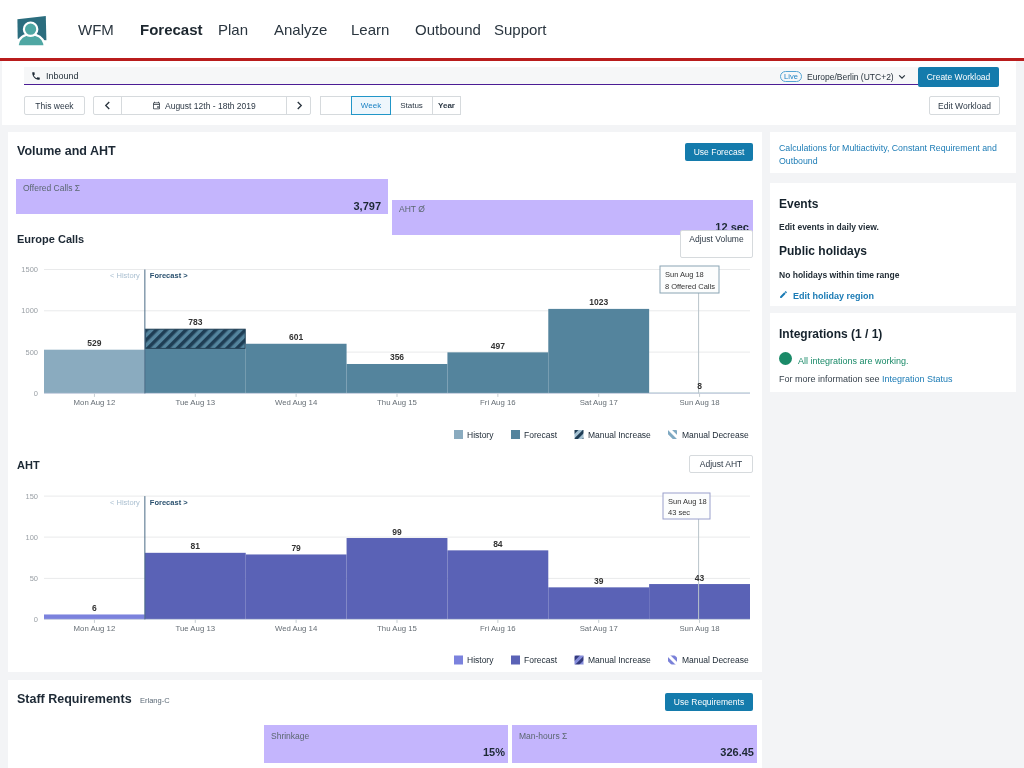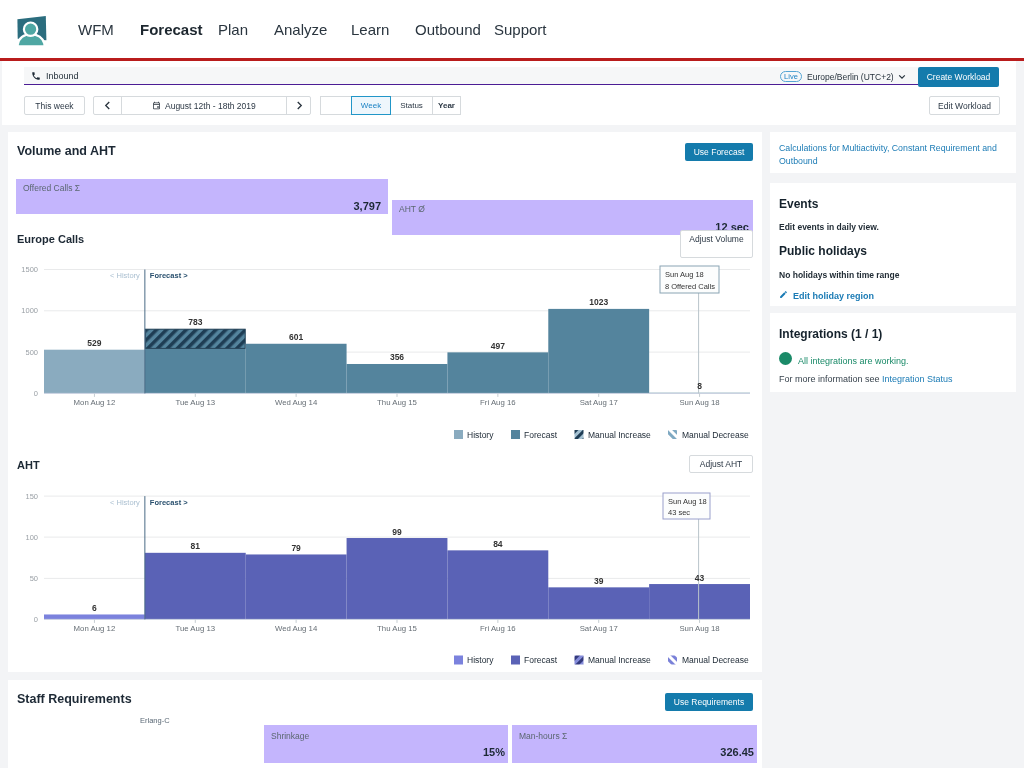--- a/index.html
+++ b/index.html
@@ -235,21 +235,21 @@
 <text x="516" y="178.0" font-size="8.5" fill="#1c2834">Forecast</text>
 <rect x="566.5" y="170.5" width="9" height="9" fill="url(#l2i)"></rect>
 <text x="580" y="178.0" font-size="8.5" fill="#1c2834">Manual Increase</text>
 <rect x="660" y="170.5" width="9" height="9" fill="url(#l2d)"></rect>
 <text x="674" y="178.0" font-size="8.5" fill="#1c2834">Manual Decrease</text>
 </svg>
 </div>
 
 <div id="staff" class="card">
   <span class="h1" style="left:9px;top:12px;">Staff Requirements</span>
-  <span class="abs" style="left:132px;top:16px;font-size:7.5px;color:#5a6875;margin-top:20px;">Erlang-C</span>
+  <span class="abs" style="left:132px;top:16px;font-size:7.5px;color:#5a6875;">Erlang-C</span>
   <div class="btn primary" style="left:657px;top:13px;width:88px;height:18px;line-height:18px;">Use Requirements</div>
   <div class="cell" style="left:256px;top:45px;width:244px;height:38px;">
       <span class="cl" style="top:6px">Shrinkage</span>
       <span class="cv" style="right:3px;bottom:5px">15%</span>
     </div>
   <div class="cell" style="left:504px;top:45px;width:245px;height:38px;">
       <span class="cl" style="top:6px">Man-hours Σ</span>
       <span class="cv" style="right:3px;bottom:5px">326.45</span>
     </div>
 </div>

